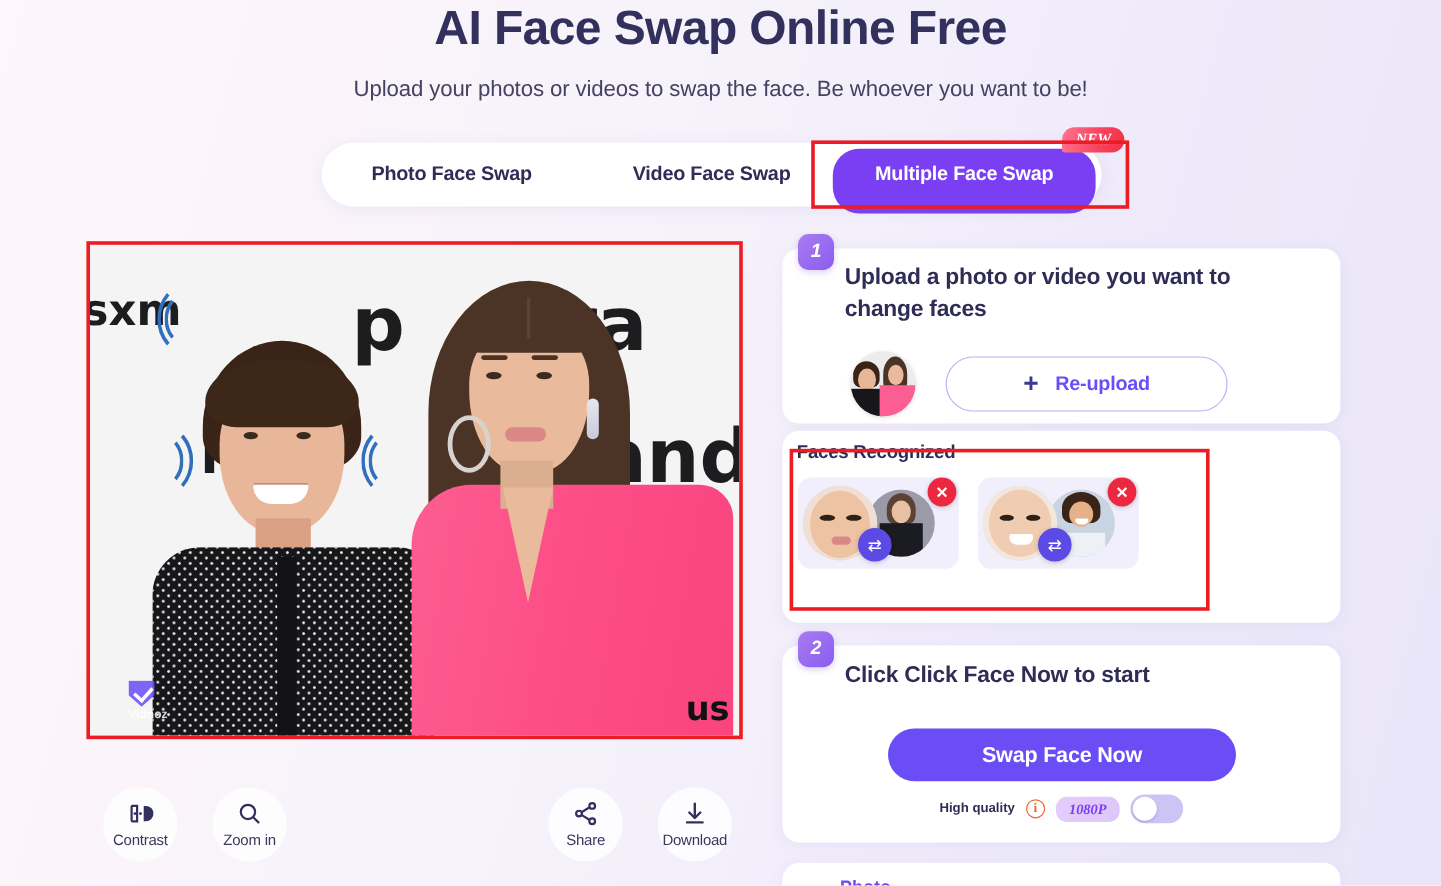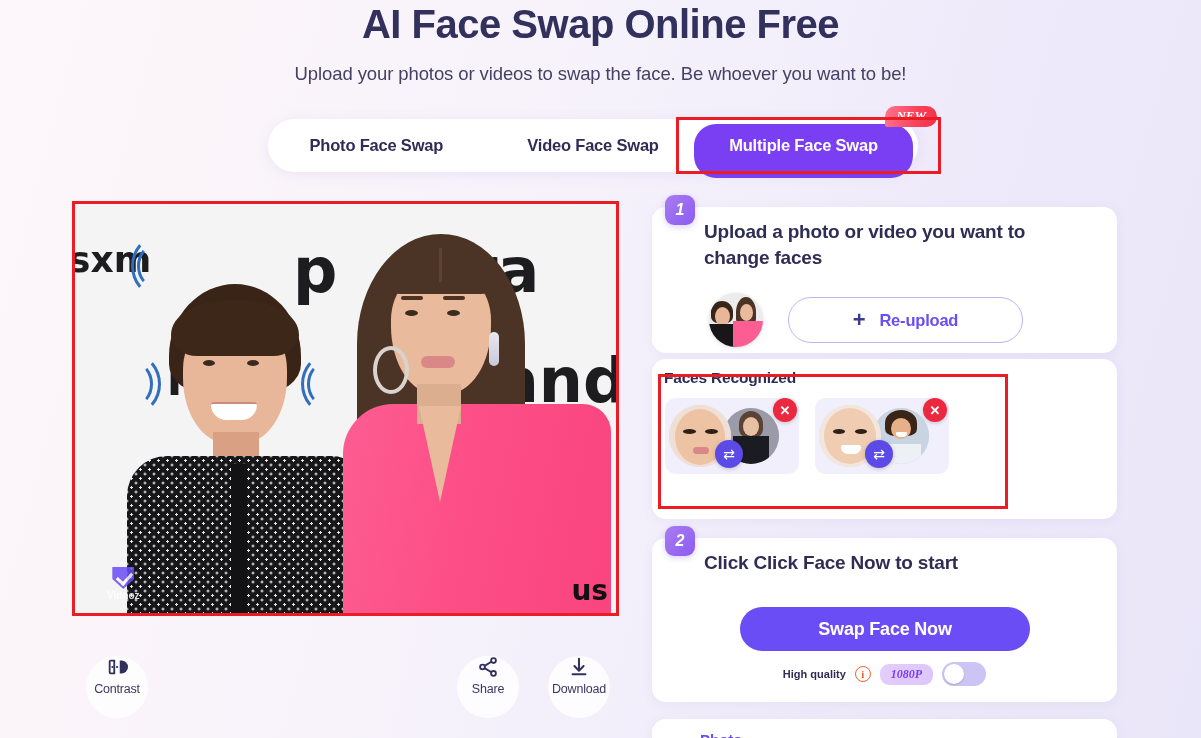--- a/index.html
+++ b/index.html
@@ -194,21 +194,21 @@
   .earring {
     position: absolute; left: 176px; top: 98px; width: 10px; height: 34px;
     background: linear-gradient(#e7e7ee,#c9c9dd); border-radius: 6px;
   }
   .hoop {
     position:absolute; left: 60px; top: 112px; width: 36px; height: 48px;
     border: 4px solid #d9d3d0; border-radius: 50%;
   }
   .watermark {
     position: absolute; left: 32px; bottom: 12px;
-    display: flex; flex-direction: column; align-items: center;
+    display: flex; flex-direction: column; 
     opacity: 0.85;
   }
   .wm-logo {
     width: 22px; height: 22px;
     background: #6b4df5;
     clip-path: polygon(0 0, 100% 0, 100% 55%, 50% 100%, 0 55%);
     position: relative;
   }
   .wm-logo::after {
     content: "";
@@ -225,21 +225,21 @@
   }
 
   
   .toolbar { position: absolute; left: 75px; top: 650px; width: 541px; height: 80px; }
   .tool {
     position: absolute;
     width: 62px; height: 62px;
     border-radius: 50%;
     background: rgba(255,255,255,0.78);
     display: flex; flex-direction: column;
-    align-items: center; 
+    align-items: center; justify-content: center;
     cursor: pointer;
     gap: 4px;
   }
   .tool-label { font-size: 12.5px; color: #3a3860; letter-spacing: -0.2px; }
   .tool svg { display: block; }
   #tool-contrast { left: 11px;  top: 6px; }
   #tool-zoom     { left: 102px; top: 6px; }
   #tool-share    { left: 382px; top: 6px; }
   #tool-download { left: 473px; top: 6px; }
 
@@ -487,20 +487,29 @@
   <div class="tool" id="tool-contrast">
     <span>
       <svg width="22" height="22" viewBox="0 0 24 24" fill="none" stroke="#32305c" stroke-width="2">
         <path d="M9 5 H5 a1 1 0 0 0 -1 1 v12 a1 1 0 0 0 1 1 h4 z" fill="none"></path>
         <path d="M15 5 h2 a4 4 0 0 1 0 14 h-2 z" fill="#32305c" stroke="none"></path>
         <line x1="12" y1="12" x2="12.2" y2="12" stroke-linecap="round" stroke-width="2.4"></line>
         <line x1="7" y1="12" x2="7.2" y2="12" stroke-linecap="round" stroke-width="2.4"></line>
       </svg>
     </span>
     <span class="tool-label">Contrast</span>
+  </div>
+  <div class="tool" id="tool-zoom">
+    <span>
+      <svg width="22" height="22" viewBox="0 0 24 24" fill="none" stroke="#32305c" stroke-width="2" stroke-linecap="round">
+        <circle cx="10.5" cy="10.5" r="6.5"></circle>
+          <line x1="15.5" y1="15.5" x2="20" y2="20"></line>
+      </svg>
+    </span>
+    <span class="tool-label">Zoom in</span>
   </div>
   <div class="tool" id="tool-share">
     <span>
       <svg width="22" height="22" viewBox="0 0 24 24" fill="none" stroke="#32305c" stroke-width="2">
         <circle cx="18" cy="5" r="2.6"></circle>
           <circle cx="6" cy="12" r="2.6"></circle>
           <circle cx="18" cy="19" r="2.6"></circle>
         <line x1="8.3" y1="10.8" x2="15.7" y2="6.2"></line>
           <line x1="8.3" y1="13.2" x2="15.7" y2="17.8"></line>
       </svg>

